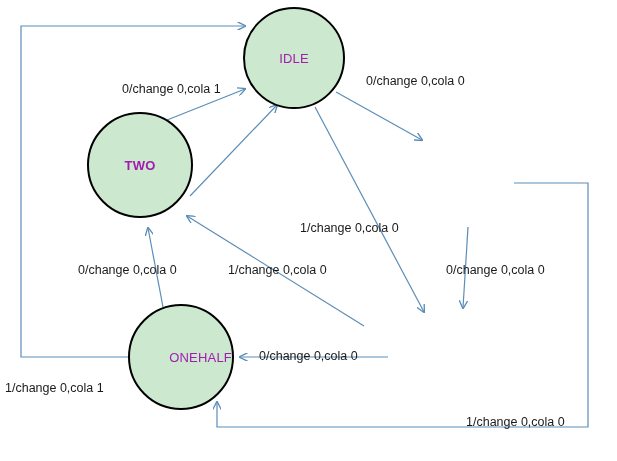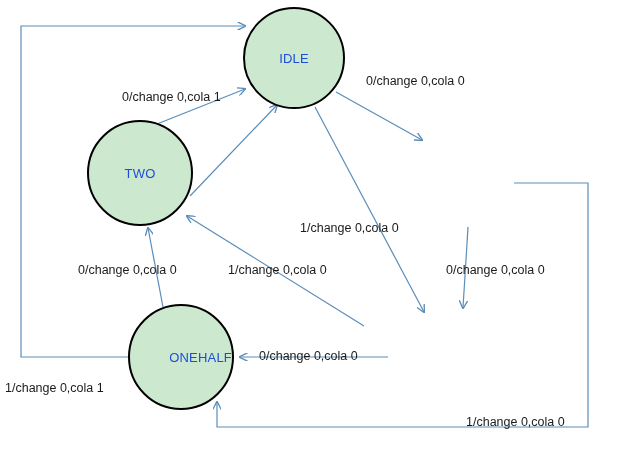--- a/index.html
+++ b/index.html
@@ -28,21 +28,21 @@
     border-radius: 50%;
     background: #cce8cf;
     box-sizing: border-box;
     display: flex;
     align-items: center;
     justify-content: center;
   }
   .state-label {
     font-family: "Liberation Sans", sans-serif;
     font-size: 13px;
-    color: #1d4ed8;
+    color: #a21caf;
     letter-spacing: 0.2px;
     white-space: nowrap;
     pointer-events: none;
   }
   .edge-label {
     position: absolute;
     font-family: "Liberation Sans", sans-serif;
     font-size: 12.5px;
     color: #1a1a1a;
     white-space: nowrap;
@@ -80,31 +80,31 @@
 
     <path d="M 129 357 L 21 357 L 21 26 L 245 26" fill="none" stroke="#5b8db8" stroke-width="1.2" marker-end="url(#arrowOpen)"></path>
 
     <path d="M 514 183 L 588 183 L 588 427 L 217 427 L 217 402" fill="none" stroke="#5b8db8" stroke-width="1.2" marker-end="url(#arrowOpen)"></path>
   </svg>
 
   <div class="state-node" style="left:243px; top:7px; width:102px; height:102px;">
     <span class="state-label">IDLE</span>
   </div>
 
-  <div class="state-node" style="left:87px; top:120px; width:106px; height:106px;">
+  <div class="state-node" style="left:87px; top:112px; width:106px; height:106px;font-weight:bold;">
     <span class="state-label">TWO</span>
   </div>
 
 
   <div class="state-node" style="left:128px; top:304px; width:106px; height:106px;justify-content:flex-end;">
     <span class="state-label">ONEHALF</span>
   </div>
 
 
-  <div class="edge-label" style="left:122px; top:91px;">0/change 0,cola 1</div>
+  <div class="edge-label" style="left:122px; top:83px;">0/change 0,cola 1</div>
 
 
   <div class="edge-label" style="left:366px; top:75px;">0/change 0,cola 0</div>
 
   <div class="edge-label" style="left:300px; top:222px;">1/change 0,cola 0</div>
 
   <div class="edge-label" style="left:228px; top:264px;">1/change 0,cola 0</div>
 
   <div class="edge-label" style="left:446px; top:264px;">0/change 0,cola 0</div>
 

